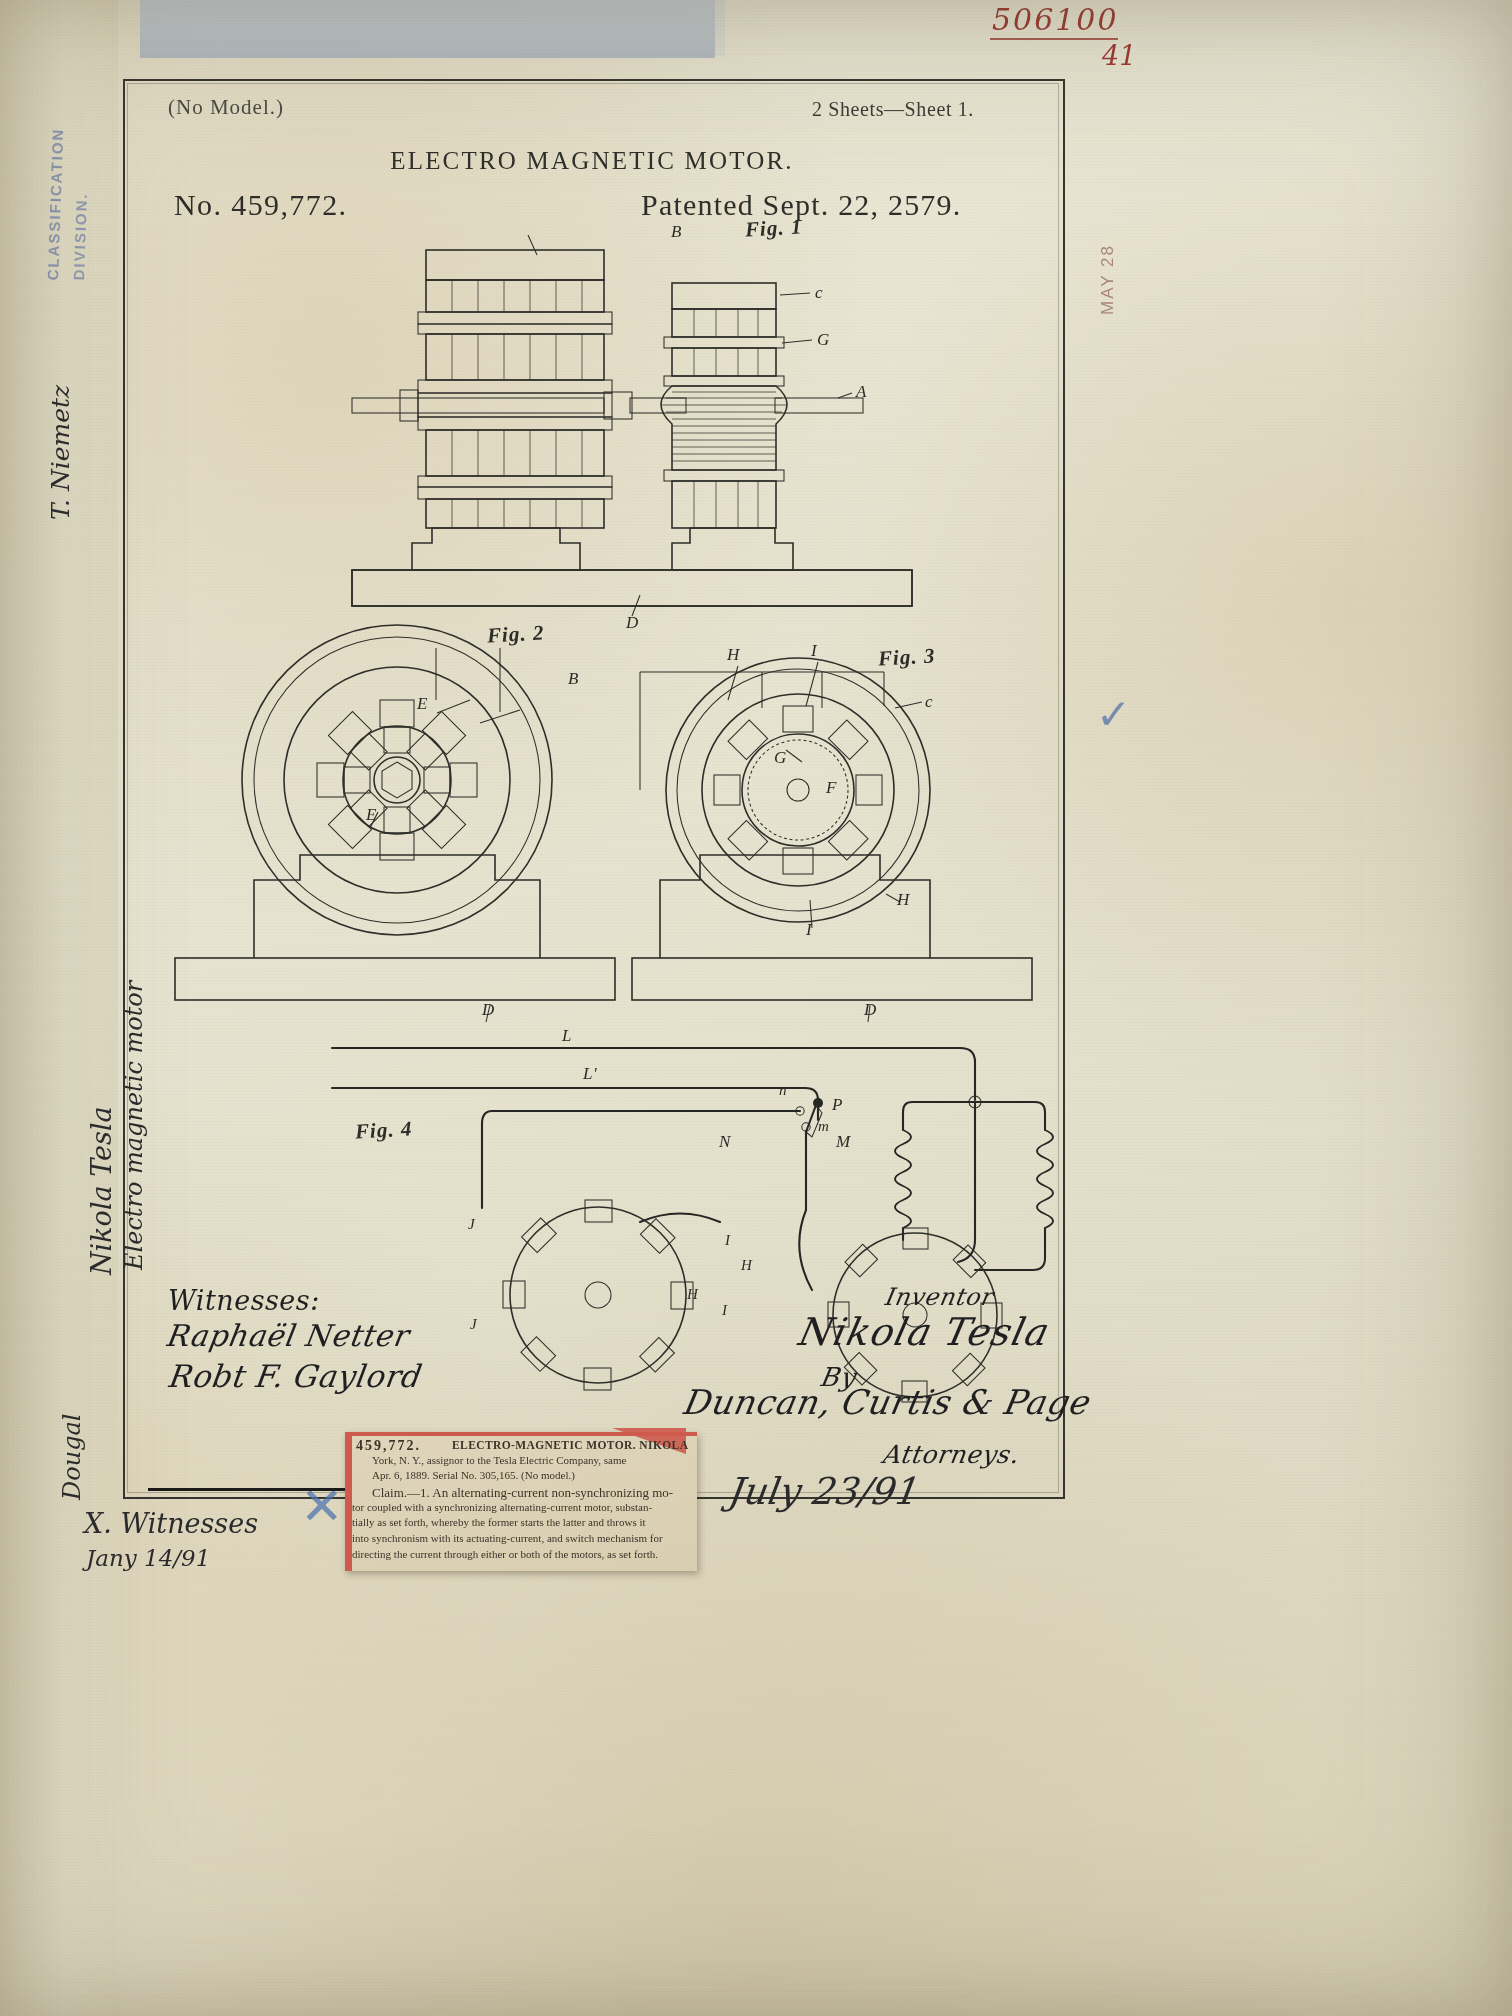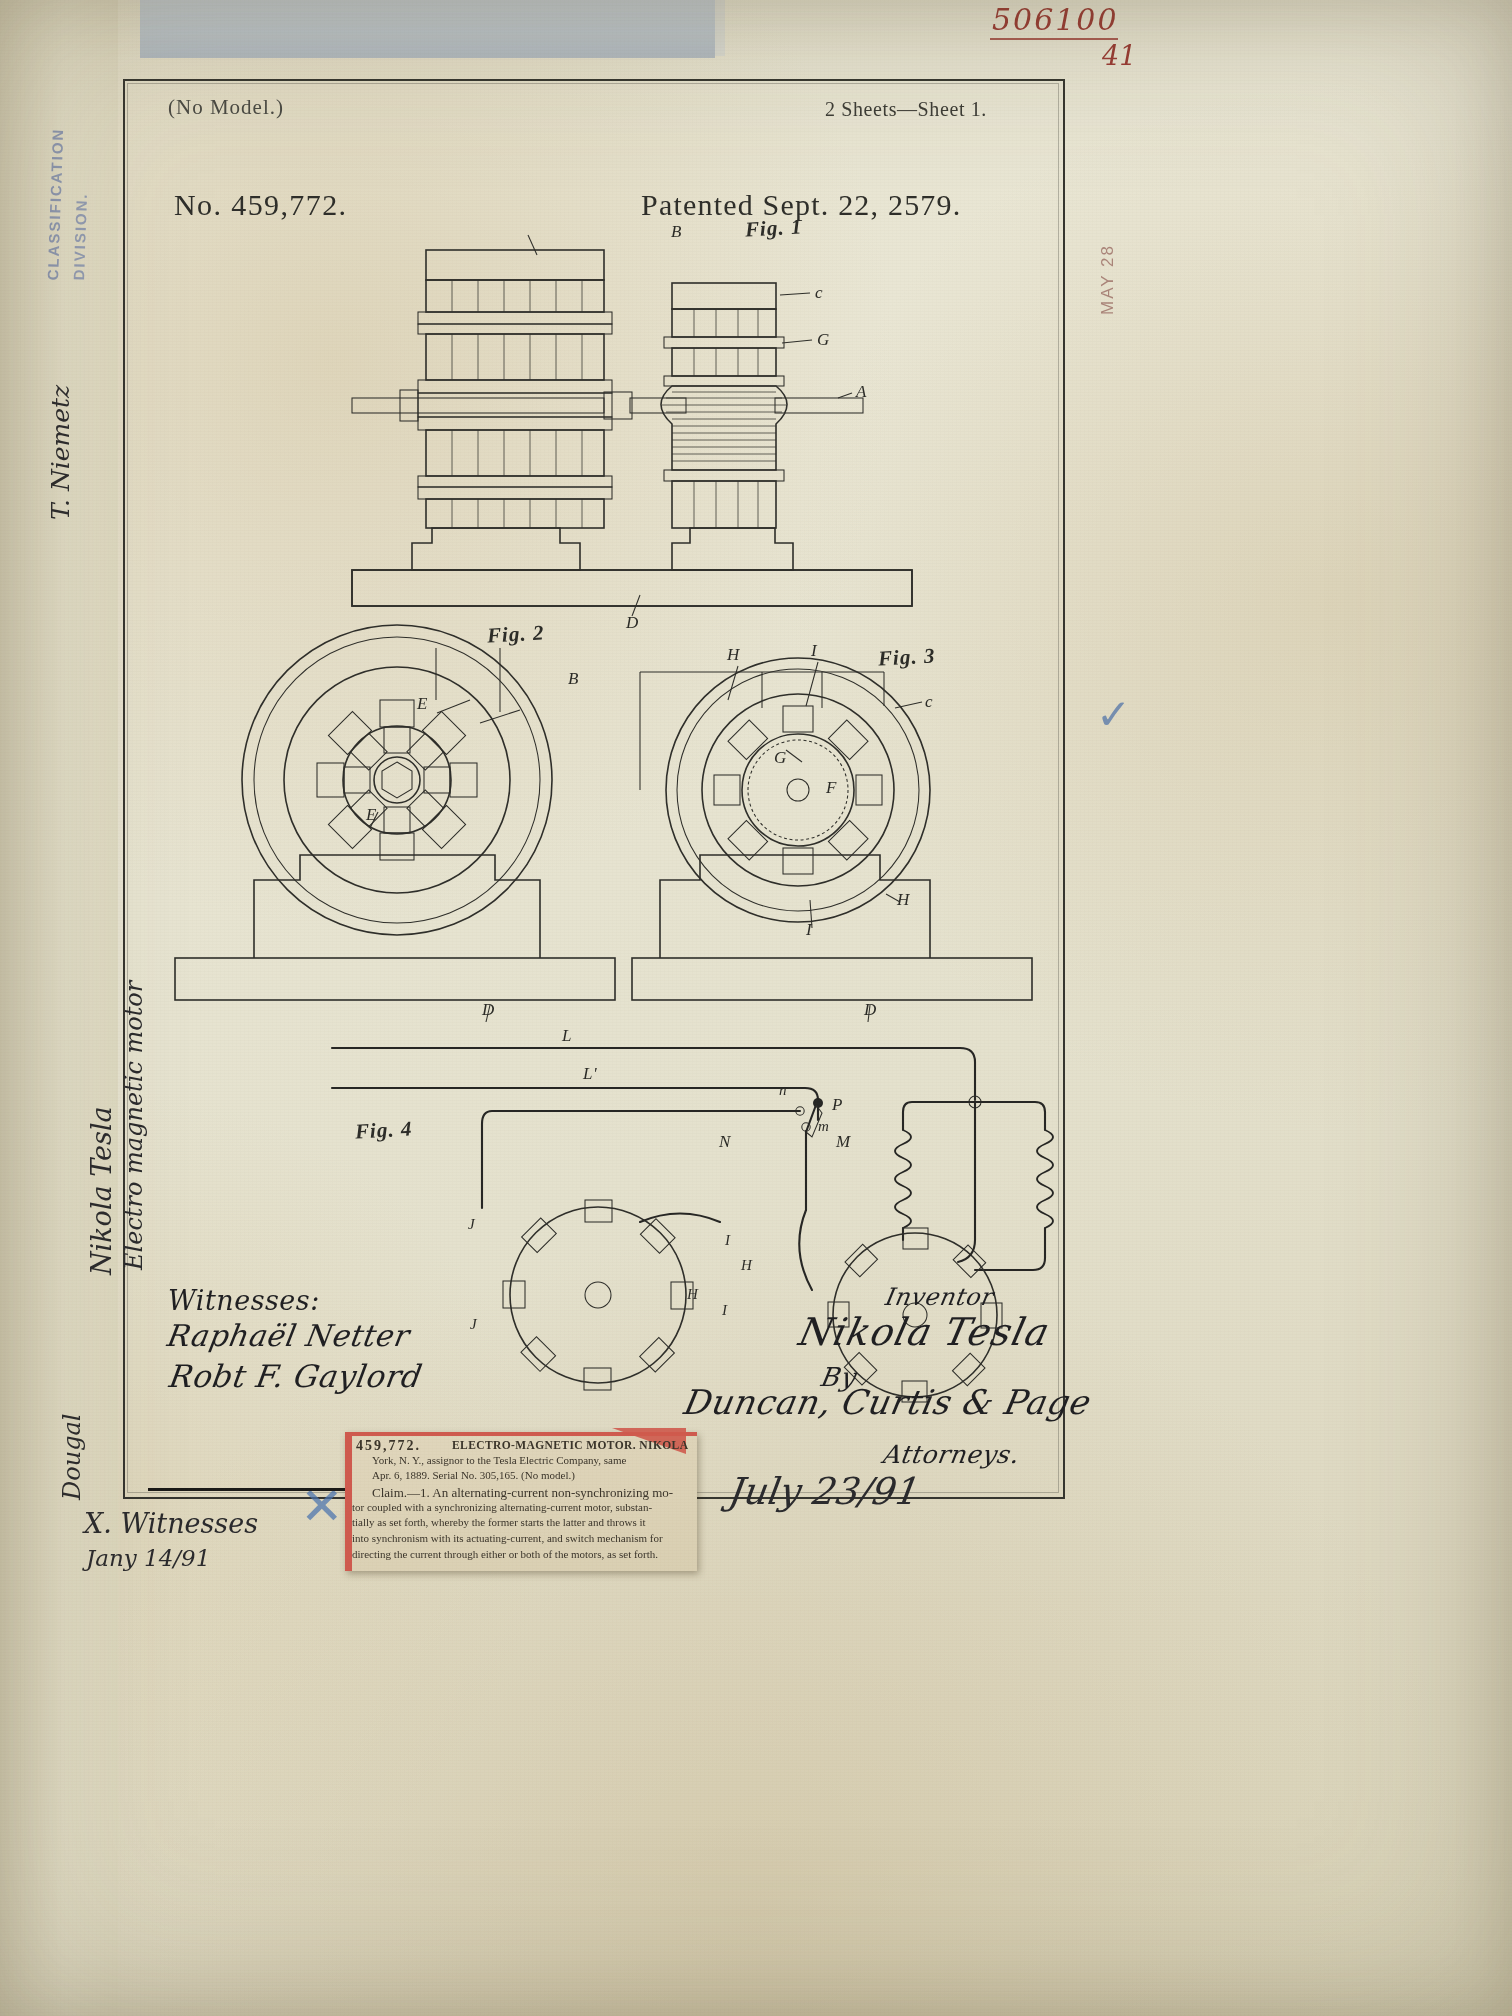--- a/index.html
+++ b/index.html
@@ -29,21 +29,21 @@
   .leftStrip{position:absolute;left:0;top:0;width:118px;height:2016px;
     background:linear-gradient(90deg,#ddd8bf,#e3dfc8 55%,#dcd7be);opacity:.75;}
 
   
   .plate{position:absolute;left:123px;top:79px;width:938px;height:1416px;border:2.2px solid #35352f;}
   .plateInner{position:absolute;left:127px;top:83px;width:930px;height:1408px;border:0.9px solid #4a4a42;opacity:.35;}
 
   
   .tx{position:absolute;white-space:nowrap;letter-spacing:.5px;}
   .nomodel{left:168px;top:95px;font-size:21px;color:#4a4a44;letter-spacing:1px;text-align:right;}
-  .sheets{left:812px;top:98px;font-size:20px;color:#3c3c36;letter-spacing:.6px;margin-left:13px;}
+  .sheets{left:812px;top:98px;font-size:20px;color:#3c3c36;letter-spacing:.6px;}
   .tesla{left:0;top:117px;width:1184px;text-align:center;font-size:33px;letter-spacing:3.5px;color:#2f2f2b;}
   .emm{left:0;top:147px;width:1184px;text-align:center;font-size:25px;letter-spacing:2.2px;color:#2f2f2b;}
   .patno{left:174px;top:188px;font-size:30px;letter-spacing:1.4px;color:#2e2e2a;}
   .patdate{left:641px;top:188px;font-size:30px;letter-spacing:1.2px;color:#2e2e2a;}
 
   .figlbl{font-family:"Liberation Serif",serif;font-style:italic;font-weight:700;
     font-size:21px;color:#2c2c28;letter-spacing:1px;transform:rotate(-3deg);}
   .ref{font-family:"Liberation Serif",serif;font-style:italic;font-size:17px;color:#2b2b27;}
   .reflc{font-family:"Liberation Serif",serif;font-style:italic;font-size:15px;color:#2b2b27;}
 
@@ -123,20 +123,21 @@
 
   <div class="leftStrip"></div>
   <div class="tapeTop"></div>
   <div class="tapeTop2"></div>
 
   <div class="plate"></div>
   <div class="plateInner"></div>
 
   <div class="tx nomodel">(No Model.)</div>
   <div class="tx sheets">2 Sheets—Sheet 1.</div>
+  <div class="tx emm">ELECTRO MAGNETIC MOTOR.</div>
   <div class="tx patno">No. 459,772.</div>
   <div class="tx patdate">Patented Sept. 22, 2579.</div>
 
   <svg viewBox="0 0 1512 2016">
     <defs>
       <pattern id="hatchR" width="7" height="7" patternUnits="userSpaceOnUse" patternTransform="rotate(45)">
         <line x1="0" y1="0" x2="0" y2="7" stroke="#42423b" stroke-width="1.1"></line>
       </pattern>
       <pattern id="hatchL" width="7" height="7" patternUnits="userSpaceOnUse" patternTransform="rotate(-45)">
         <line x1="0" y1="0" x2="0" y2="7" stroke="#42423b" stroke-width="1.1"></line>

